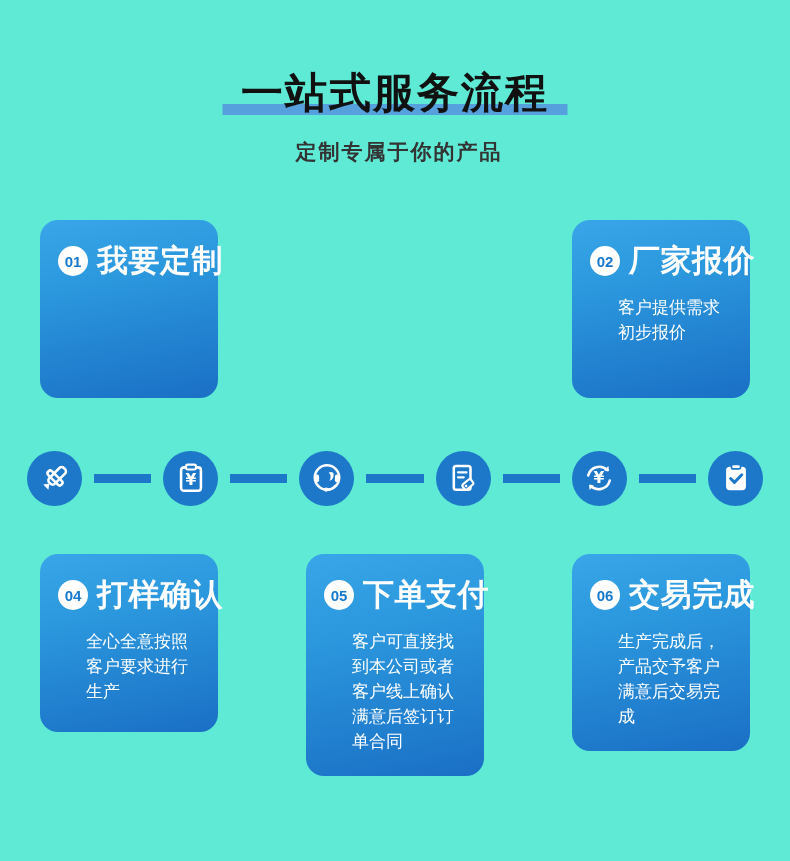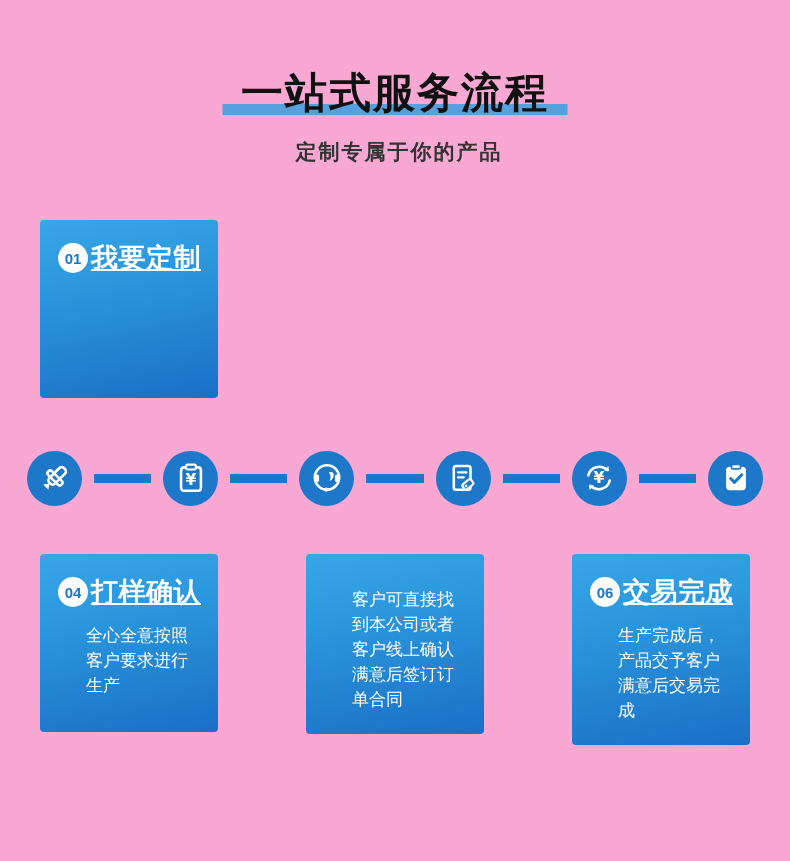--- a/index.html
+++ b/index.html
@@ -1,17 +1,17 @@
 <!DOCTYPE html>
 <html><head>
 <meta charset="utf-8">
 <style>
   html,body{margin:0;padding:0;background:#ffffff;}
   .page{
-    width:790px;height:861px;background:#f9a8d4;overflow:hidden;
+    width:790px;height:861px;background:#5eead4;overflow:hidden;
     font-family:"Liberation Sans","DejaVu Sans",sans-serif;
     box-sizing:border-box;padding-top:70px;
   }
   
   .header{text-align:center;}
   .title-wrap{position:relative;display:inline-block;}
   .title-bar{
     position:absolute;left:50%;transform:translateX(-50%);
     bottom:1px;width:345px;height:11px;background:#55a0dd;z-index:0;
   }
@@ -26,33 +26,33 @@
   }
   
   .cards-row{
     display:flex;justify-content:space-between;align-items:flex-start;
     padding:0 40px;
   }
   .row-1{margin-top:54px;}
   .row-2{margin-top:48px;}
   .card{
     width:178px;min-height:178px;box-sizing:border-box;
-    border-radius:4px;
+    border-radius:18px;
     background:linear-gradient(168deg,#38a6e8 0%,#2b97dd 35%,#1a6fc5 100%);
     padding:20px 14px 22px 18px;color:#ffffff;
   }
   .card-head{display:flex;align-items:center;}
   .step-num{
     width:30px;height:30px;border-radius:50%;background:#ffffff;
     color:#1778cc;font-size:15px;font-weight:700;
     display:flex;align-items:center;justify-content:center;flex:0 0 30px;
   }
   .card-title{
-    margin:0 0 0 3px;font-size:27px;font-weight:700;color:#ffffff;
-    white-space:nowrap;letter-spacing:0.5px;text-decoration:underline;
+    margin:0 0 0 9px;font-size:31px;font-weight:700;color:#ffffff;
+    white-space:nowrap;letter-spacing:0.5px;
   }
   .card-desc{
     margin:13px 0 0 28px;font-size:17px;line-height:25px;
     width:104px;color:#ffffff;word-break:break-all;
   }
   
   .icon-strip{
     margin-top:52px;padding:0 27px;height:56px;
     display:flex;align-items:center;
   }
@@ -75,20 +75,27 @@
     </div>
     <p class="page-subtitle">定制专属于你的产品</p>
   </div>
 
   <div class="cards-row row-1">
     <div class="card">
       <div class="card-head">
         <span class="step-num">01</span>
         <h2 class="card-title">我要定制</h2>
       </div>
+    </div>
+    <div class="card">
+      <div class="card-head">
+        <span class="step-num">02</span>
+        <h2 class="card-title">厂家报价</h2>
+      </div>
+      <p class="card-desc">客户提供需求初步报价</p>
     </div>
   </div>
 
   <div class="icon-strip">
 
     <div class="icon-circle">
       <svg viewBox="0 0 24 24">
         <g fill="none" stroke="#ffffff" stroke-width="1.8" stroke-linejoin="round">
           <g transform="rotate(45 12 12)">
             <rect x="9.2" y="2.6" width="5.6" height="14.5" rx="2.2"></rect>
@@ -157,20 +164,24 @@
 
   <div class="cards-row row-2">
     <div class="card">
       <div class="card-head">
         <span class="step-num">04</span>
         <h2 class="card-title">打样确认</h2>
       </div>
       <p class="card-desc">全心全意按照客户要求进行生产</p>
     </div>
     <div class="card">
+      <div class="card-head">
+        <span class="step-num">05</span>
+        <h2 class="card-title">下单支付</h2>
+      </div>
       <p class="card-desc">客户可直接找到本公司或者客户线上确认满意后签订订单合同</p>
     </div>
     <div class="card">
       <div class="card-head">
         <span class="step-num">06</span>
         <h2 class="card-title">交易完成</h2>
       </div>
       <p class="card-desc">生产完成后，产品交予客户满意后交易完成</p>
     </div>
   </div>

